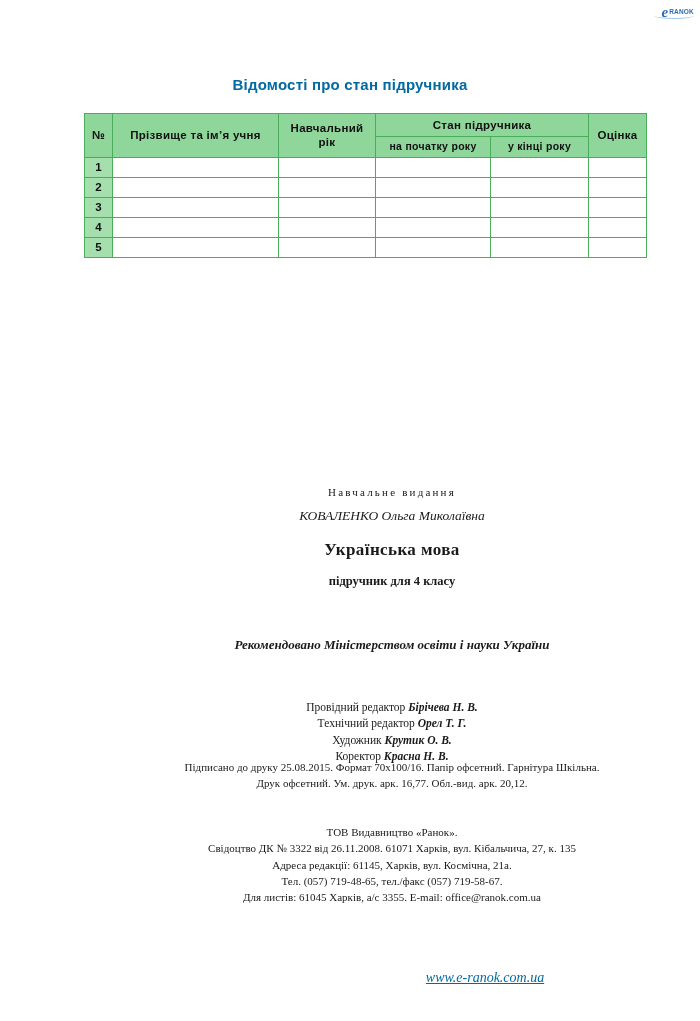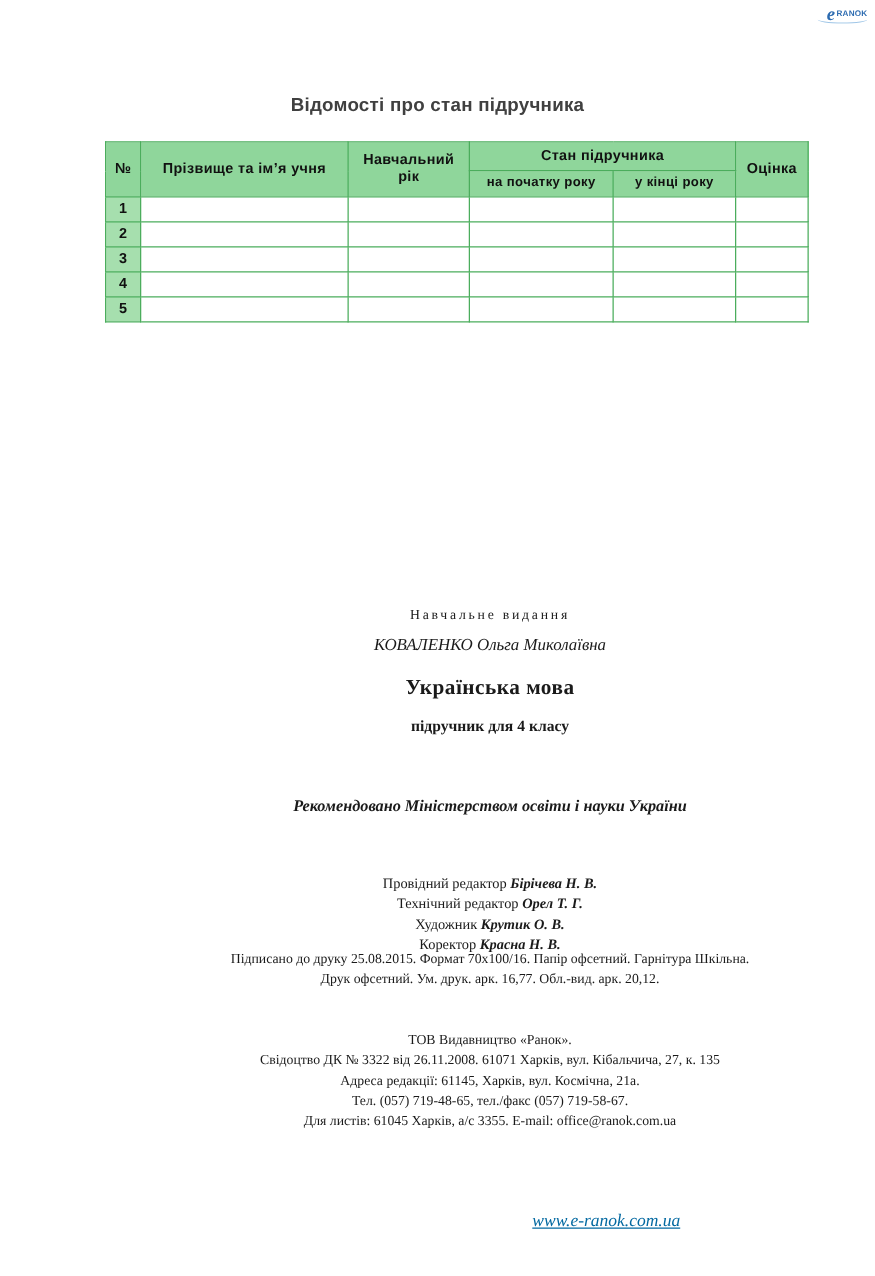--- a/index.html
+++ b/index.html
@@ -60,21 +60,21 @@
   .page-title {
     position: absolute;
     top: 76px;
     left: 0;
     width: 100%;
     text-align: center;
     font-family: "Liberation Sans", sans-serif;
     font-size: 15px;
     font-weight: bold;
     letter-spacing: 0.2px;
-    color: #404040;
+    color: #0369a1;
   }
 
   
   .table-wrap {
     position: absolute;
     top: 113px;
     left: 84px;
     width: 562px;
   }
   table.sheet {

